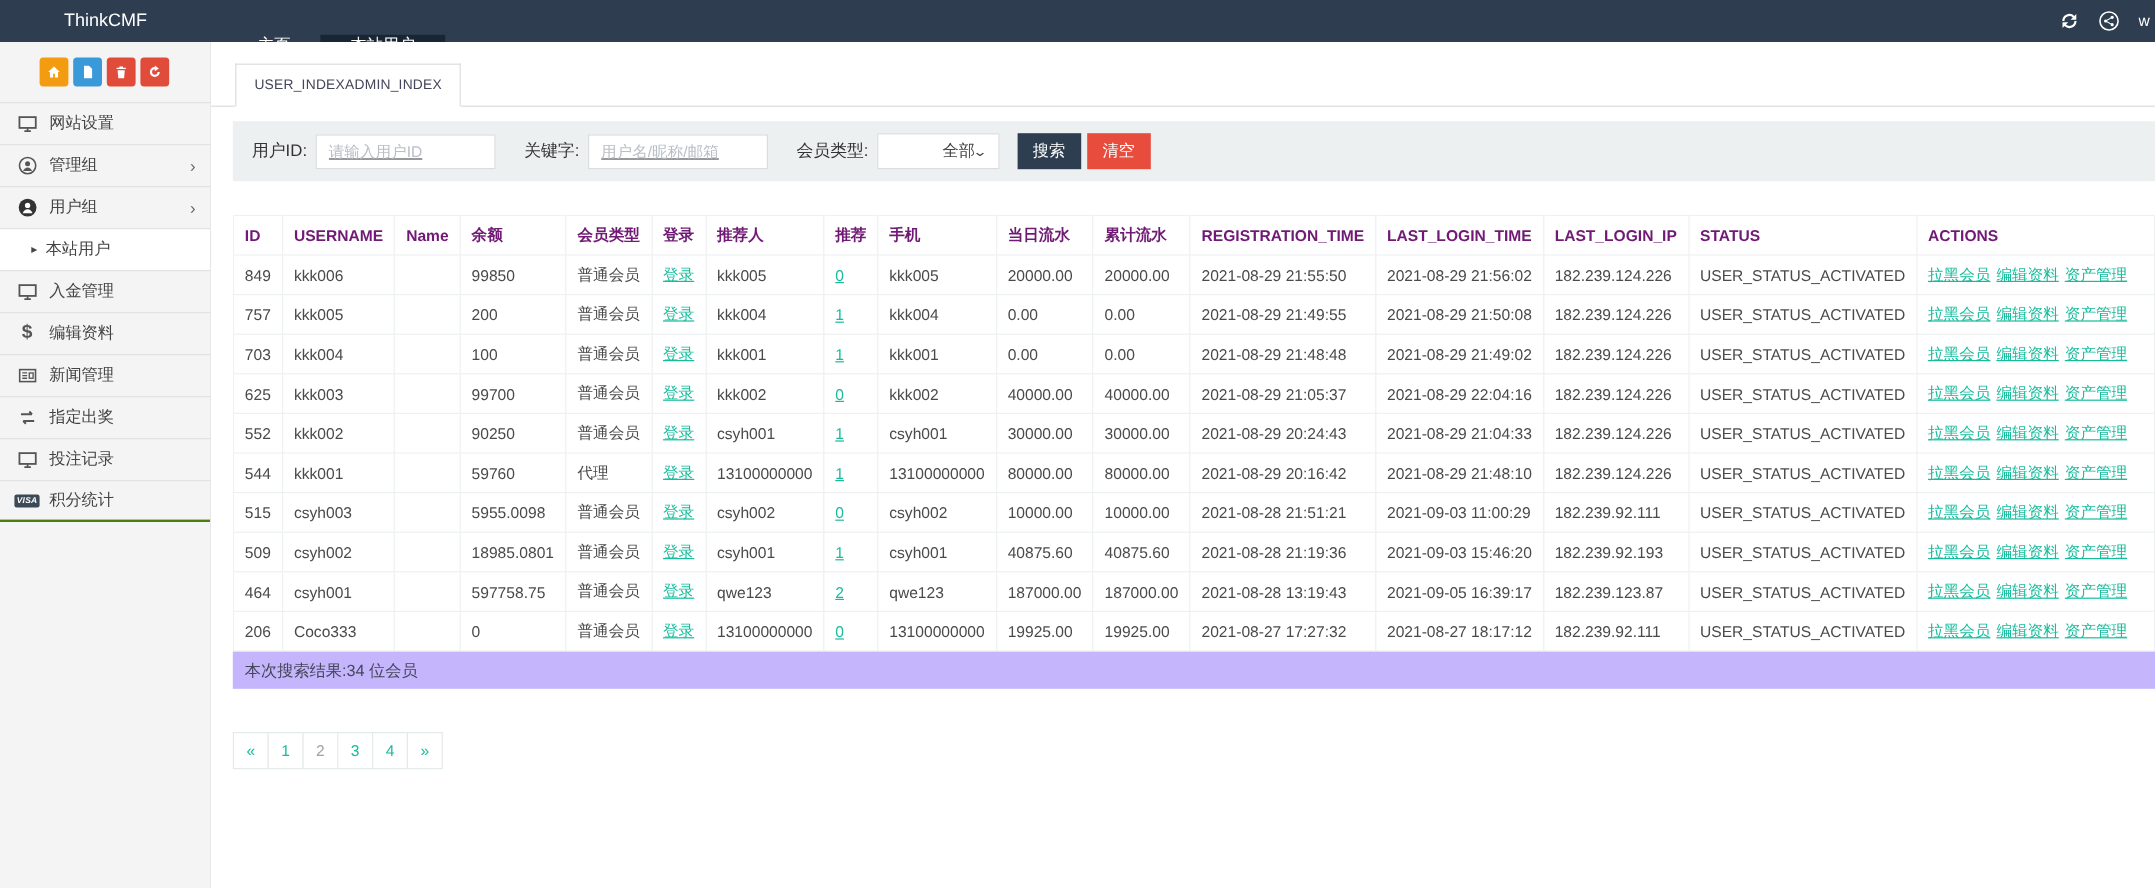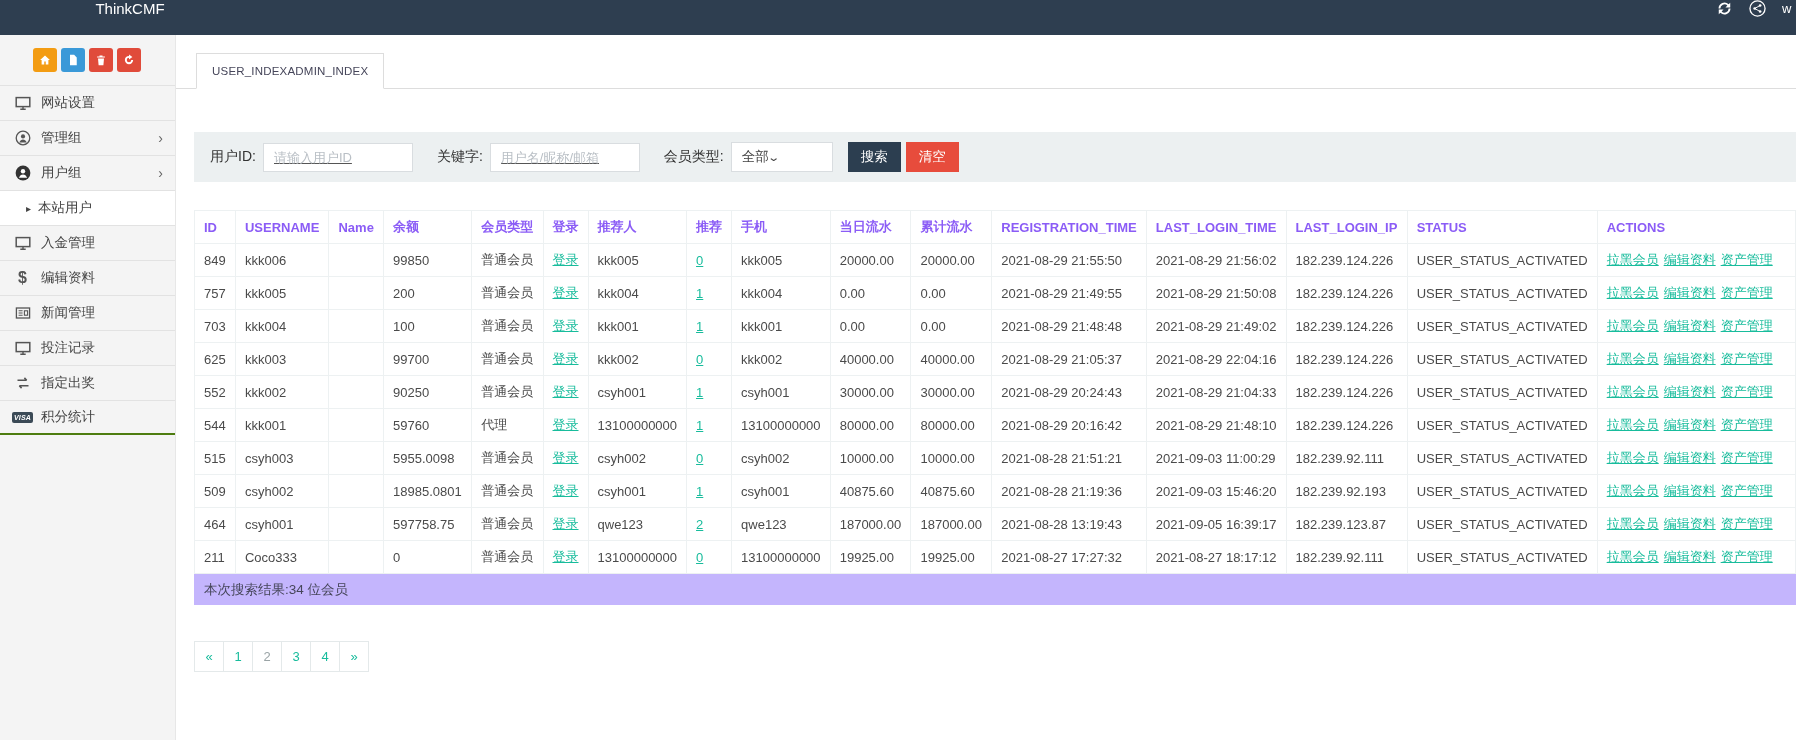--- a/index.html
+++ b/index.html
@@ -1,20 +1,20 @@
 <!DOCTYPE html>
 <html><head>
 <meta charset="utf-8">
 <style>
   * { box-sizing: border-box; margin: 0; padding: 0; }
   html,body { width:1796px; height:740px; overflow:hidden; background:#fff;
     font-family:"Liberation Sans","DejaVu Sans",sans-serif; }
 
   
-  .navbar { height:35px; background:#2e3e50; display:flex; align-items:flex-start; color:#fff;padding-left:42px; }
+  .navbar { height:35px; background:#2e3e50; display:flex; align-items:center; color:#fff; }
   .brand { width:176px; display:flex; align-items:center; justify-content:center;
     font-size:15px; cursor:pointer; }
   .nav-tabs { display:flex; margin-left:14px;margin-top:40px; }
   .nav-tab { padding:0 25px; display:flex; align-items:center; font-size:13.5px; cursor:pointer; }
   .nav-tab.active { background:#1a2533; }
   .nav-right { margin-left:auto; display:flex; align-items:center; gap:16px; padding-right:4px; }
   .nav-ic { width:17px; height:17px; display:flex; cursor:pointer; }
   .nav-ic svg { width:100%; height:100%; }
   .nav-user { font-size:13px; color:#fff; width:10px; overflow:hidden; }
 
@@ -40,41 +40,41 @@
     font-size:7px; padding:2px 2px; border-radius:2px; letter-spacing:0.2px; }
 
   
   main { flex:1; overflow:hidden; background:#fff; }
   .tabbar { margin-top:18px; border-bottom:1px solid #ddd; padding-left:20px; display:flex; }
   .tab { border:1px solid #ddd; border-bottom:1px solid #fff; margin-bottom:-1px; background:#fff;
     height:36px; display:flex; align-items:center; padding:0 15px; font-size:11.5px; color:#46465a;
     cursor:pointer; letter-spacing:0.2px; }
 
   .content { padding-left:18px; }
-  .filter { margin-top:43px; background:#ecf0f1; height:50px; display:flex; align-items:center;
+  .filter { margin-top:12px; background:#ecf0f1; height:50px; display:flex; align-items:center;
     padding-left:16px; font-size:14px; color:#333; }
   .f-label { margin-right:7px; white-space:nowrap; }
   .f-input { height:29px; border:1px solid #d9dde0; background:#fff; padding:0 10px;
     font-size:13px; color:#555; width:150px; margin-right:24px;
     font-family:"Liberation Sans","DejaVu Sans",sans-serif;text-decoration:underline; }
   .f-input::placeholder { color:#b9bfc5; }
   .f-select { width:102px; height:30px; background:#fff; border:1px solid #d9dde0; display:flex;
-    align-items:center; justify-content:flex-start; padding:0 10px; font-size:13.5px;
+    align-items:center; justify-content:flex-end; padding:0 10px; font-size:13.5px;
     color:#444; cursor:pointer; margin-right:10px; }
   .f-select .car { font-size:11px; color:#444; transform:scaleX(1.4); }
   .btn { height:30px; padding:0 13px; border:none; color:#fff; font-size:13.5px; cursor:pointer;
     margin-left:5px; font-family:"Liberation Sans","DejaVu Sans",sans-serif; }
   .btn-search { background:#2c3e50; }
   .btn-clear { background:#e74c3c; }
 
   .table-wrap { margin-top:28px; overflow:hidden; width:100%; }
   table { border-collapse:collapse; table-layout:fixed; font-size:13.5px; color:#4a4a4a; }
   th, td { border:1px solid #edf1f2; padding:7px 9px; text-align:left; white-space:nowrap;
     overflow:hidden; }
-  th { color:#8b5cf6; font-weight:bold; font-size:13px; }
+  th { color:#701a75; font-weight:bold; font-size:13px; }
   td { font-size:13px; }
   a.tlink { color:#18bc9c; text-decoration:underline; cursor:pointer; }
   td.actions a { margin-right:5px; }
 
   .summary { background:#c4b5fd; height:31px; line-height:31px; padding-left:10px;
     font-size:13.5px; color:#46465a; }
 
   .pagination { margin-top:36px; display:flex; }
   .page { min-width:30px; height:31px; line-height:29px; border:1px solid #e4e9ea; background:#fff;
     color:#18bc9c; text-align:center; font-size:13px; padding:0 7px; margin-left:-1px;
@@ -191,33 +191,33 @@
               <rect x="1.4" y="3" width="13.2" height="10" fill="none" stroke="currentColor" stroke-width="1.3"></rect>
               <path d="M3.6 5.8h4M3.6 8h4M3.6 10.2h4" stroke="currentColor" stroke-width="1.1"></path>
               <rect x="9.4" y="5.8" width="3.2" height="4.4" fill="none" stroke="currentColor" stroke-width="1.1"></rect>
             </svg>
           </span>
           <span>新闻管理</span>
         </div>
         <div class="side-item">
           <span class="s-icon">
             <svg viewBox="0 0 16 16">
+              <path d="M2.5 5.2h9.2M11.7 5.2 9.4 2.9M13.5 10.8H4.3M4.3 10.8l2.3 2.3" fill="none" stroke="currentColor" stroke-width="1.6"></path>
+            </svg>
+          </span>
+          <span>指定出奖</span>
+        </div>
+        <div class="side-item">
+          <span class="s-icon">
+            <svg viewBox="0 0 16 16">
               <rect x="1.2" y="2.6" width="13.6" height="9" fill="none" stroke="currentColor" stroke-width="1.5"></rect>
               <path d="M5.3 14.2h5.4M8 11.6v2.6" stroke="currentColor" stroke-width="1.4"></path>
             </svg>
           </span>
           <span>投注记录</span>
-        </div>
-        <div class="side-item">
-          <span class="s-icon">
-            <svg viewBox="0 0 16 16">
-              <path d="M2.5 5.2h9.2M11.7 5.2 9.4 2.9M13.5 10.8H4.3M4.3 10.8l2.3 2.3" fill="none" stroke="currentColor" stroke-width="1.6"></path>
-            </svg>
-          </span>
-          <span>指定出奖</span>
         </div>
         <div class="side-item">
           <span class="s-icon">
             <span class="visa-badge">VISA</span>
           </span>
           <span>积分统计</span>
         </div>
       </nav>
   </aside>
 
@@ -440,21 +440,21 @@
                 <td>qwe123</td>
                 <td>187000.00</td>
                 <td>187000.00</td>
                 <td>2021-08-28 13:19:43</td>
                 <td>2021-09-05 16:39:17</td>
                 <td>182.239.123.87</td>
                 <td>USER_STATUS_ACTIVATED</td>
                 <td class="actions"><a class="tlink">拉黑会员</a><a class="tlink">编辑资料</a><a class="tlink">资产管理</a></td>
               </tr>
               <tr>
-                <td>211</td>
+                <td>206</td>
                 <td>Coco333</td>
                 <td></td>
                 <td>0</td>
                 <td>普通会员</td>
                 <td><a class="tlink">登录</a></td>
                 <td>13100000000</td>
                 <td><a class="tlink">0</a></td>
                 <td>13100000000</td>
                 <td>19925.00</td>
                 <td>19925.00</td>

